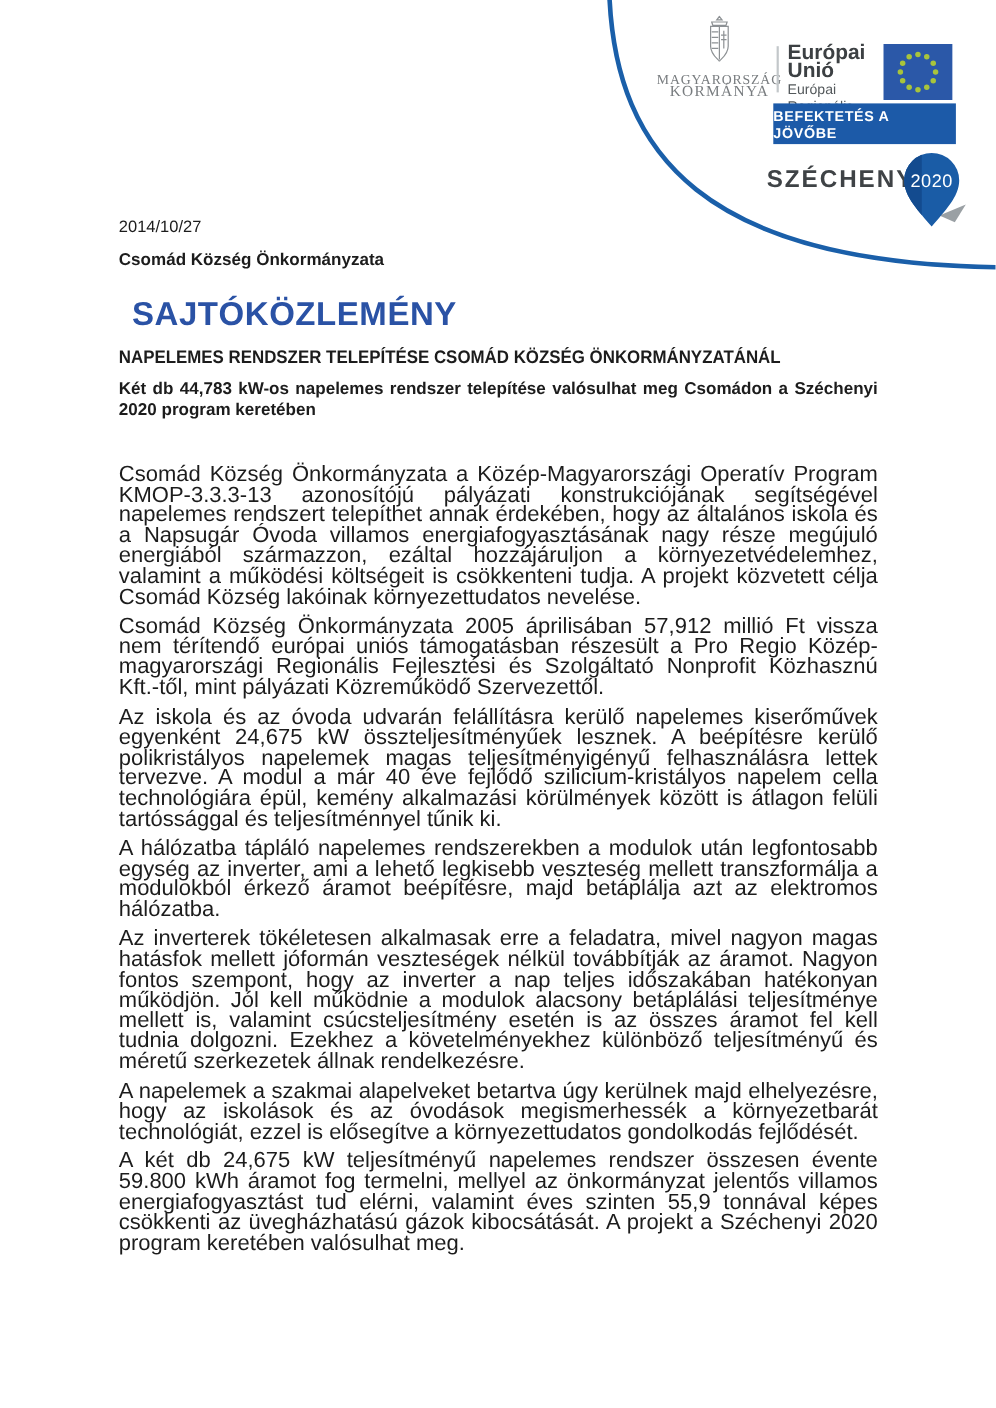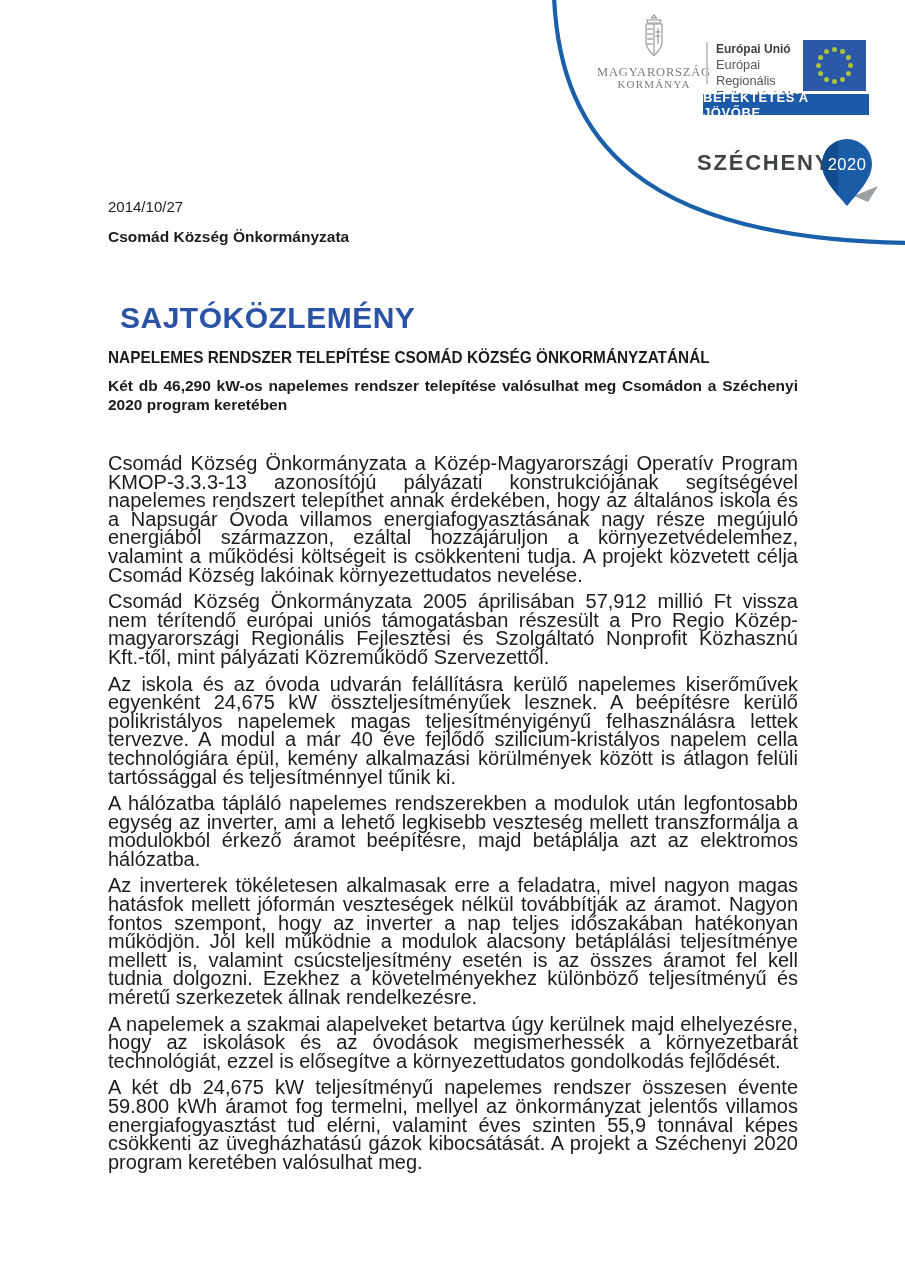--- a/index.html
+++ b/index.html
@@ -12,51 +12,51 @@
   }
   .page { position:absolute; inset:0; }
 
   
   .arc-svg { position:absolute; left:0; top:0; width:905px; height:1280px; pointer-events:none; }
 
   
   .gov-logo { position:absolute; left:596px; top:14px; width:116px; text-align:center; color:#787c7f; }
   .gov-logo .coat { display:block; margin:0 auto 4px; }
   .gov-line1 { font-family:"Liberation Serif", serif; font-size:12.5px; letter-spacing:0.8px; line-height:12px; }
-  .gov-line2 { font-family:"Liberation Serif", serif; font-size:11px; letter-spacing:1.2px; line-height:12px; }
+  .gov-line2 { font-family:"Liberation Serif", serif; font-size:14px; letter-spacing:1.2px; line-height:12px; }
 
   .logo-divider { position:absolute; left:706px; top:42px; width:2px; height:42px; background:#c3c7ca; }
 
   
   .eu-text { position:absolute; left:716px; top:41px; width:90px; }
-  .eu-line1 { font-size:12px; font-weight:bold; color:#3c4043; line-height:16px; }
+  .eu-line1 { font-size:19px; font-weight:bold; color:#3c4043; line-height:16px; }
   .eu-line2, .eu-line3 { font-size:12.8px; color:#53585b; line-height:15.5px; }
 
   
   .eu-flag { position:absolute; left:803px; top:40px; }
 
   
   .banner {
-    position:absolute; left:703px; top:94px; width:166px; height:21px;
+    position:absolute; left:703px; top:94px; width:166px; height:37px;
     background:#1c5aa8; color:#ffffff;
     font-size:13px; font-weight:bold; letter-spacing:0.6px;
     display:flex; align-items:center; justify-content:center;
   }
 
   
   .szechenyi-text {
     position:absolute; left:697px; top:150px;
     font-size:22px; font-weight:bold; letter-spacing:1.8px; color:#3f4346;
   }
   .szechenyi-pin { position:absolute; left:818px; top:138px; }
 
   
   .content { position:absolute; left:108px; top:194px; width:690px; color:#1c1c1c; }
   .date-line { font-size:15px; line-height:17px; margin:4px 0 13px; }
-  .org-line  { font-size:15.5px; font-weight:bold; line-height:17px; margin:0 0 56px; }
+  .org-line  { font-size:15.5px; font-weight:bold; line-height:17px; margin:0 0 24px; }
   .title {
     font-size:30px; font-weight:bold; color:#2a52a5;
     line-height:33px; letter-spacing:0.5px; margin:0 12px 13px;
   }
   .subtitle {
     font-size:16.5px; font-weight:bold; line-height:20px; margin:0 0 9px;
     white-space:nowrap; transform:scaleX(0.93); transform-origin:0 50%;
   }
   .lead {
     font-size:15.5px; font-weight:bold; text-align:justify;
@@ -134,21 +134,21 @@
     <path d="M29 68 C17.5 54 4 41 4 26 A25 25 0 1 1 54 26 C54 41 40.5 54 29 68 Z" fill="#1a5ca6"></path>
     <rect x="0" y="0" width="20" height="72" fill="#134b8f" clip-path="url(#pinclip)"></rect>
     <text x="29" y="32" text-anchor="middle" font-family="Liberation Sans, sans-serif" font-size="16.5" letter-spacing="0.5" fill="#ffffff">2020</text>
   </svg>
 
   <div class="content">
     <p class="date-line">2014/10/27</p>
     <p class="org-line">Csomád Község Önkormányzata</p>
     <h1 class="title">SAJTÓKÖZLEMÉNY</h1>
     <h2 class="subtitle">NAPELEMES RENDSZER TELEPÍTÉSE CSOMÁD KÖZSÉG ÖNKORMÁNYZATÁNÁL</h2>
-    <p class="lead">Két db 46,290 kW-os napelemes rendszer telepítése valósulhat meg Csomádon a Széchenyi 2020 program keretében</p>
+    <p class="lead">Két db 44,783 kW-os napelemes rendszer telepítése valósulhat meg Csomádon a Széchenyi 2020 program keretében</p>
 
     <div class="bodytext">
       <p>Csomád Község Önkormányzata a Közép-Magyarországi Operatív Program KMOP-3.3.3-13 azonosítójú pályázati konstrukciójának segítségével napelemes rendszert telepíthet annak érdekében, hogy az általános iskola és a Napsugár Óvoda villamos energiafogyasztásának nagy része megújuló energiából származzon, ezáltal hozzájáruljon a környezetvédelemhez, valamint a működési költségeit is csökkenteni tudja. A projekt közvetett célja Csomád Község lakóinak környezettudatos nevelése.</p>
       <p>Csomád Község Önkormányzata 2005 áprilisában 57,912 millió Ft vissza nem térítendő európai uniós támogatásban részesült a Pro Regio Közép-magyarországi Regionális Fejlesztési és Szolgáltató Nonprofit Közhasznú Kft.-től, mint pályázati Közreműködő Szervezettől.</p>
       <p>Az iskola és az óvoda udvarán felállításra kerülő napelemes kiserőművek egyenként 24,675 kW összteljesítményűek lesznek. A beépítésre kerülő polikristályos napelemek magas teljesítményigényű felhasználásra lettek tervezve. A modul a már 40 éve fejlődő szilicium-kristályos napelem cella technológiára épül, kemény alkalmazási körülmények között is átlagon felüli tartóssággal és teljesítménnyel tűnik ki.</p>
       <p>A hálózatba tápláló napelemes rendszerekben a modulok után legfontosabb egység az inverter, ami a lehető legkisebb veszteség mellett transzformálja a modulokból érkező áramot beépítésre, majd betáplálja azt az elektromos hálózatba.</p>
       <p>Az inverterek tökéletesen alkalmasak erre a feladatra, mivel nagyon magas hatásfok mellett jóformán veszteségek nélkül továbbítják az áramot. Nagyon fontos szempont, hogy az inverter a nap teljes időszakában hatékonyan működjön. Jól kell működnie a modulok alacsony betáplálási teljesítménye mellett is, valamint csúcsteljesítmény esetén is az összes áramot fel kell tudnia dolgozni. Ezekhez a követelményekhez különböző teljesítményű és méretű szerkezetek állnak rendelkezésre.</p>
       <p>A napelemek a szakmai alapelveket betartva úgy kerülnek majd elhelyezésre, hogy az iskolások és az óvodások megismerhessék a környezetbarát technológiát, ezzel is elősegítve a környezettudatos gondolkodás fejlődését.</p>
       <p>A két db 24,675 kW teljesítményű napelemes rendszer összesen évente 59.800 kWh áramot fog termelni, mellyel az önkormányzat jelentős villamos energiafogyasztást tud elérni, valamint éves szinten 55,9 tonnával képes csökkenti az üvegházhatású gázok kibocsátását. A projekt a Széchenyi 2020 program keretében valósulhat meg.</p>
     </div>

